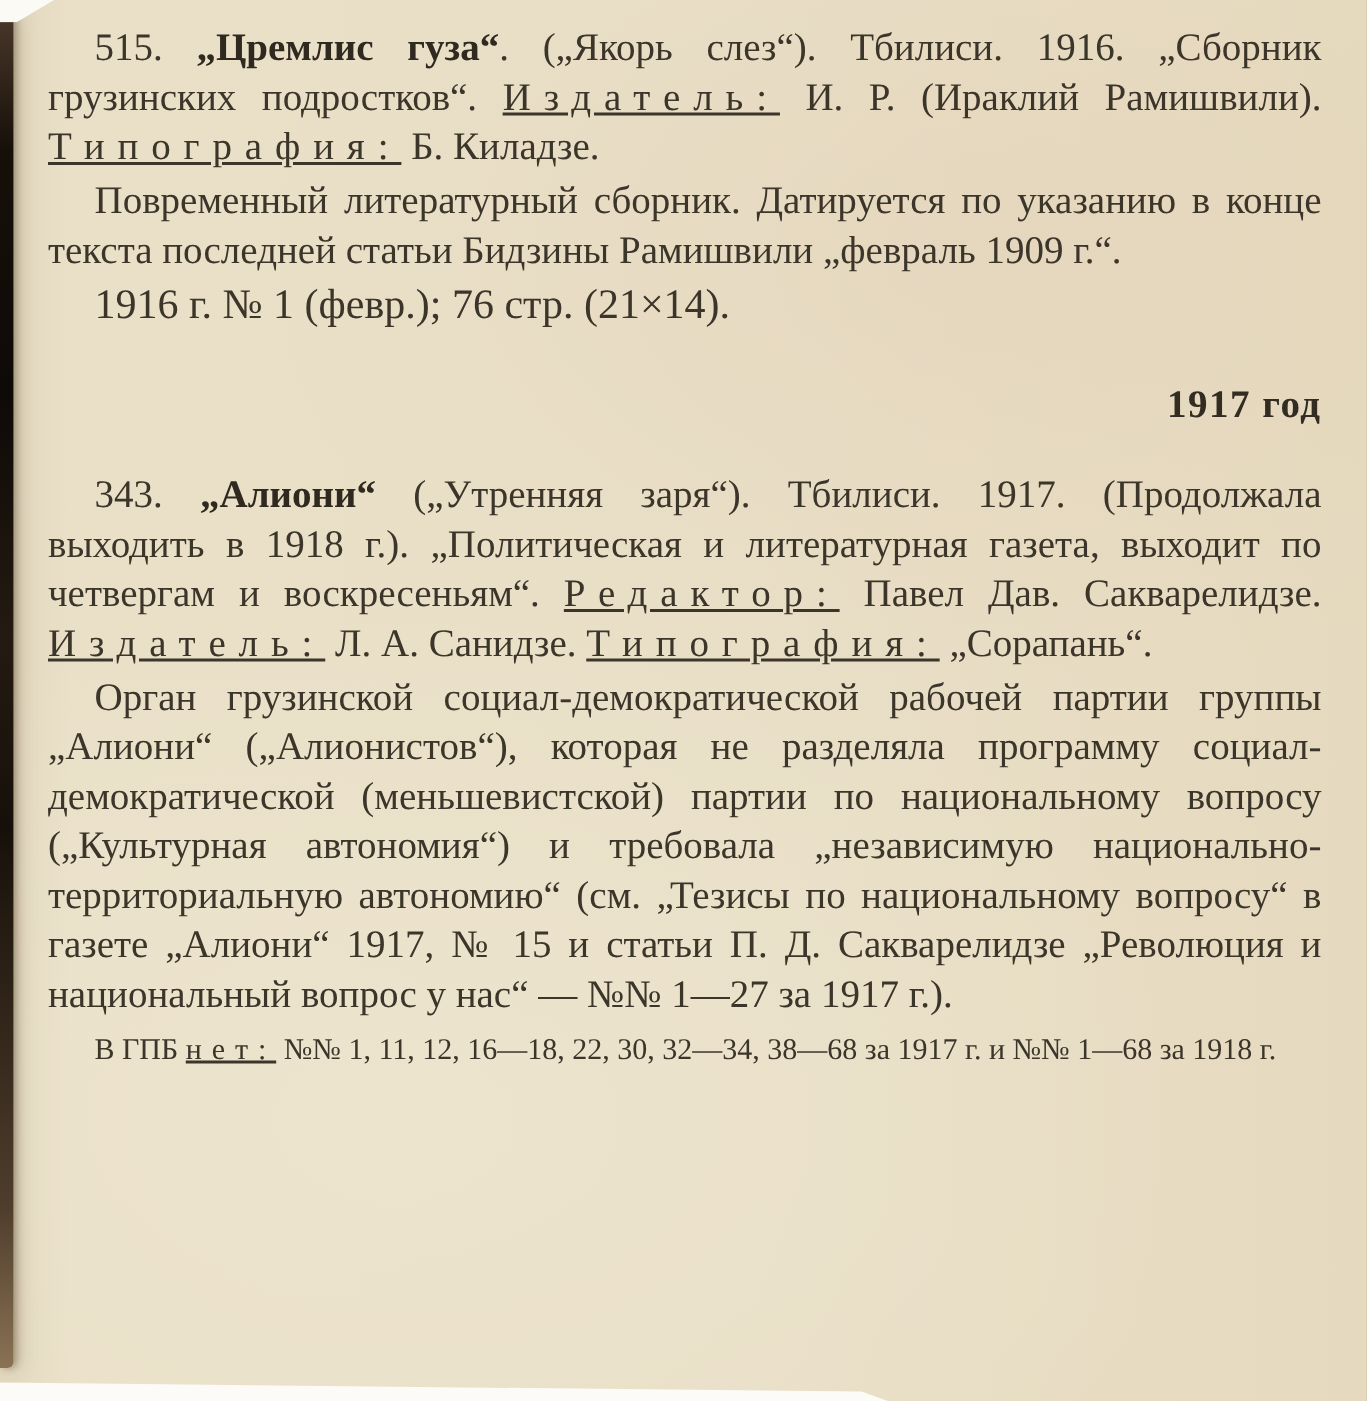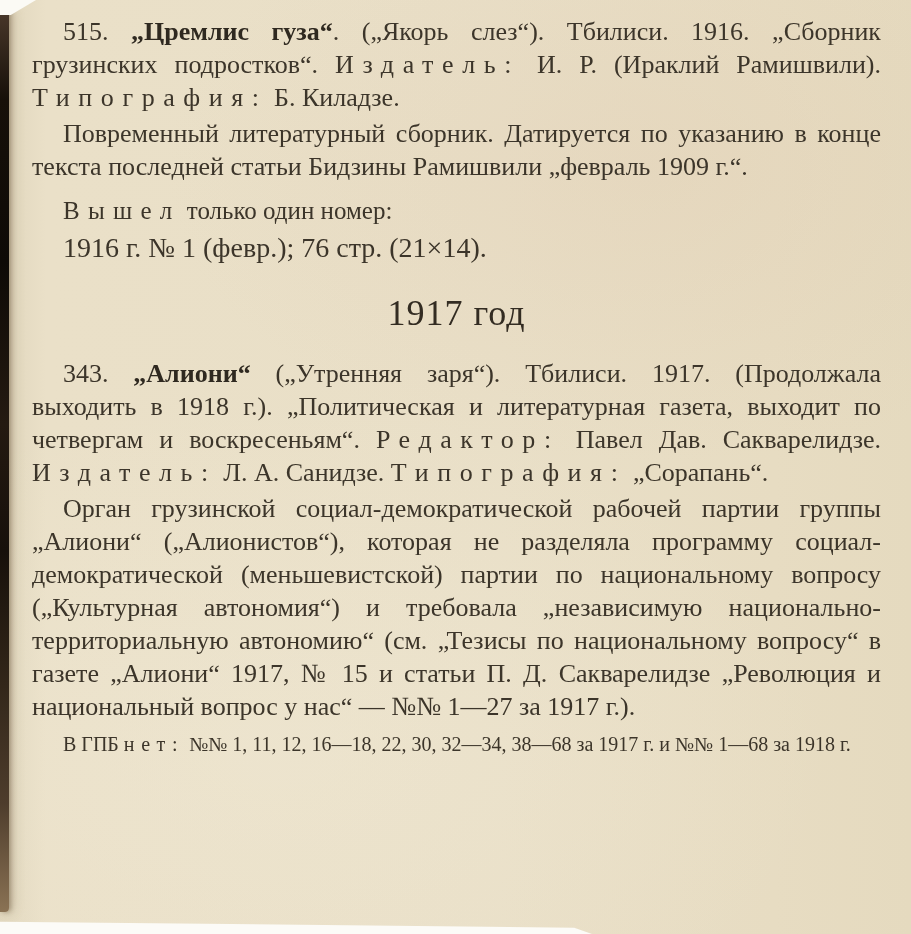--- a/index.html
+++ b/index.html
@@ -34,45 +34,44 @@
     padding:15px 30px 0 32px;
     font-size:26px;line-height:33px;
   }
   p{margin:0;}
   .para{text-align:justify;text-indent:31px;}
   .line{text-indent:31px;white-space:nowrap;}
   .mt-sm{margin-top:3px;}
   .issued{margin-top:11px;font-size:25px;}
   .stats{margin-top:5px;font-size:28px;line-height:31px;}
   .year-heading{
-    margin:34px 0 27px 0;text-align:center;text-indent:0;
-    font-weight:normal;font-size:36px;letter-spacing:1px;color:#332c22;
+    margin:34px 0 27px 0;text-align:right;text-indent:0;
+    font-weight:bold;font-size:26px;letter-spacing:1px;color:#332c22;
   }
   .total{margin-top:19px;font-size:25px;}
   .stats2{margin-top:13px;font-size:25px;line-height:31px;}
   .missing{margin-top:5px;font-size:20px;line-height:33px;text-align:justify;
     margin-left:-10px;text-indent:41px;}
   .seg-n{}
   .seg-b{font-weight:bold;color:#2f2920;}
-  .seg-sp{letter-spacing:.33em;}
+  .seg-sp{letter-spacing:.33em;text-decoration:underline;}
 </style>
 </head>
 <body>
 
 <div id="scan">
   <div class="gutter"></div>
   <div class="corner-top"></div>
   <div class="edge-bottom"></div>
 
   <div class="page-body">
     <p class="para"><span class="seg-n">515. </span><span class="seg-b">„Цремлис гуза“</span><span class="seg-n">. („Якорь слез“). Тбилиси. 1916. „Сборник грузинских подростков“. </span><span class="seg-sp">Издатель:</span><span class="seg-n"> И. Р. (Ираклий Рамишвили). </span><span class="seg-sp">Типография:</span><span class="seg-n"> Б. Киладзе.</span></p>
 
     <p class="para mt-sm"><span class="seg-n">Повременный литературный сборник. Датируется по указанию в конце текста последней статьи Бидзины Рамишвили „февраль 1909 г.“.</span></p>
 
-    <p class="line issued"><span class="seg-sp">Вышел</span><span class="seg-n">  только один номер:</span></p>
 
     <p class="line stats"><span class="seg-n">1916 г. № 1 (февр.); 76 стр. (21×14).</span></p>
 
     <p class="year-heading">1917 год</p>
 
     <p class="para"><span class="seg-n">343. </span><span class="seg-b">„Алиони“</span><span class="seg-n"> („Утренняя заря“). Тбилиси. 1917. (Продолжала выходить в 1918 г.). „Политическая и литературная газета, выходит по четвергам и воскресеньям“. </span><span class="seg-sp">Редактор:</span><span class="seg-n"> Павел Дав. Сакварелидзе. </span><span class="seg-sp">Издатель:</span><span class="seg-n"> Л. А. Санидзе. </span><span class="seg-sp">Типография:</span><span class="seg-n"> „Сорапань“.</span></p>
 
     <p class="para mt-sm"><span class="seg-n">Орган грузинской социал-демократической рабочей партии группы „Алиони“ („Алионистов“), которая не разделяла программу социал-демократической (меньшевистской) партии по национальному вопросу („Культурная автономия“) и требовала „независимую национально-территориальную автономию“ (см. „Тезисы по национальному вопросу“ в газете „Алиони“ 1917, № 15 и статьи П. Д. Сакварелидзе „Революция и национальный вопрос у нас“ — №№ 1—27 за 1917 г.).</span></p>
 
 

